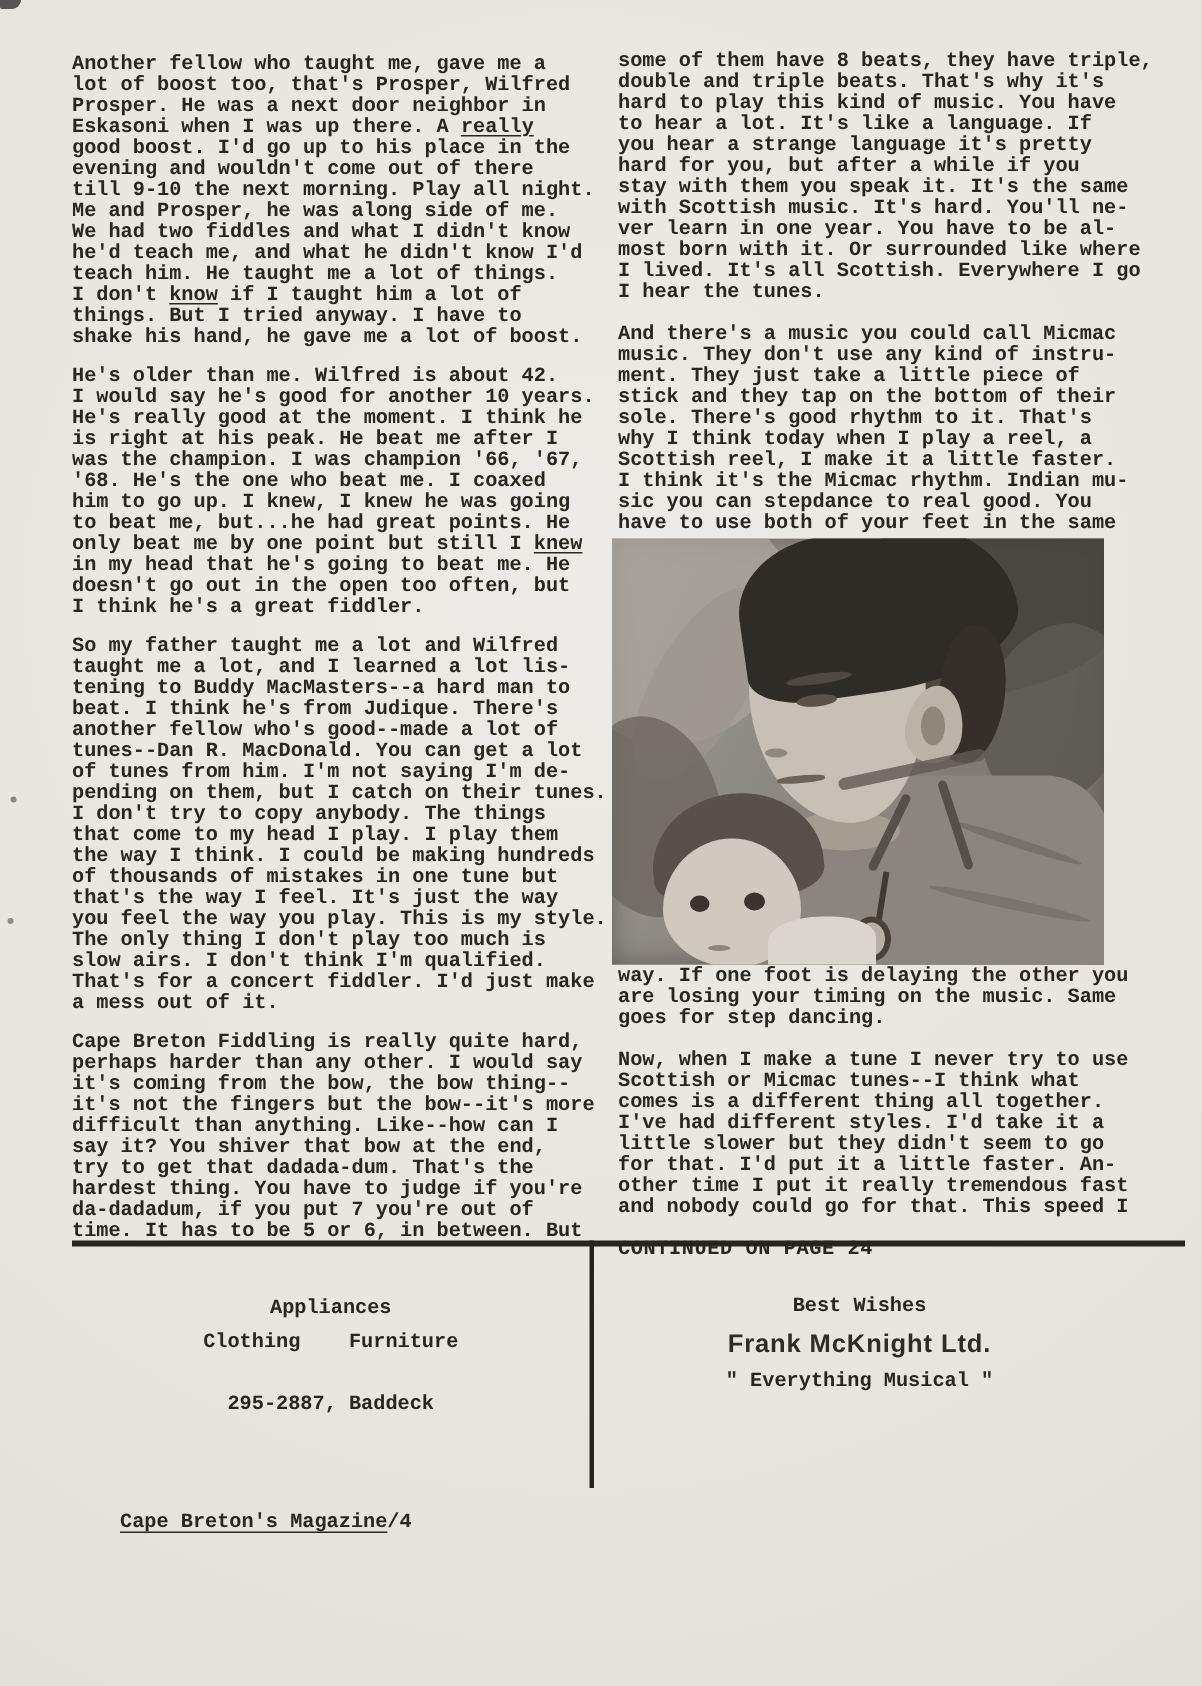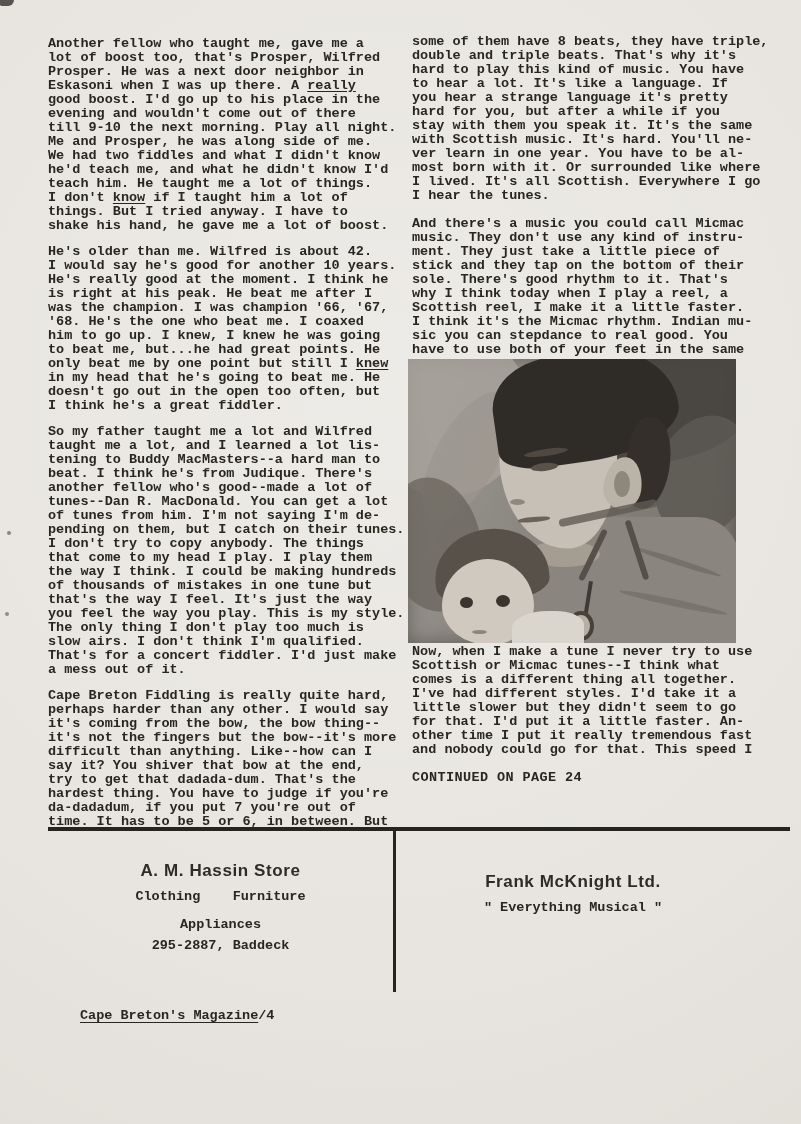--- a/index.html
+++ b/index.html
@@ -61,21 +61,21 @@
   .vrule{position:absolute;left:393px;top:827px;width:3px;height:165px;background:#26241f;}
   .ad{position:absolute;text-align:center;}
   .ad-left{left:48px;top:831px;width:345px;padding-top:21px;}
   .ad-right{left:393px;top:831px;width:360px;padding-top:34px;}
   .ad .tw{display:block;}
   .ad-name{font:bold 17px/20px "Liberation Sans",sans-serif;color:#2e2b28;letter-spacing:.6px;}
   .ad-left .ad-name{margin-top:9px;}
   .ad-right .ad-name{margin-top:7px;}
   .ad-left .l-products{margin-top:9px;}
   .ad-left .l-appliances{margin-top:14px;}
-  .ad-left .l-phone{margin-top:7px;}
+  .ad-left .l-phone{margin-top:27px;}
   .ad-right .r-tagline{margin-top:9px;}
   .ad-right .r-city{margin-top:13px;}
 
   .footer{position:absolute;left:80px;top:1008px;font:600 13.5px/16px "Liberation Mono",monospace;color:#29261f;text-align:center;}
   .footer .u{text-decoration:underline;text-underline-offset:3px;}
 </style>
 </head>
 <body>
 
 <div class="page">
@@ -192,42 +192,45 @@
     <div class="pb-ring"></div>
     <div class="pb-babyhair"></div>
     <div class="pb-babyface"></div>
     <div class="pb-beye1"></div>
     <div class="pb-beye2"></div>
     <div class="pb-bmouth"></div>
     <div class="pb-white"></div>
   </div>
 
   <div class="col right-bottom">
+    <p class="tw">way. If one foot is delaying the other you
+are losing your timing on the music. Same
+goes for step dancing.</p>
     <p class="tw">Now, when I make a tune I never try to use
 Scottish or Micmac tunes--I think what
 comes is a different thing all together.
 I've had different styles. I'd take it a
 little slower but they didn't seem to go
 for that. I'd put it a little faster. An-
 other time I put it really tremendous fast
 and nobody could go for that. This speed I</p>
     <p class="tw continued">CONTINUED ON PAGE 24</p>
   </div>
 
   <div class="hrule"></div>
   <div class="vrule"></div>
 
   <div class="ad ad-left">
-    <div class="ad-name">A. M. Hassin Store</div>
+    <span class="tw l-appliances">Appliances</span>
     <span class="tw l-products">Clothing    Furniture</span>
-    <span class="tw l-appliances">Appliances</span>
     <span class="tw l-phone">295-2887, Baddeck</span>
   </div>
 
   <div class="ad ad-right">
+    <span class="tw">Best Wishes</span>
     <div class="ad-name">Frank McKnight Ltd.</div>
     <span class="tw r-tagline">" Everything Musical "</span>
   </div>
 
   <div class="footer">
     <span class="u">Cape Breton's Magazine</span><span>/4</span>
   </div>
 
 </div>
 

